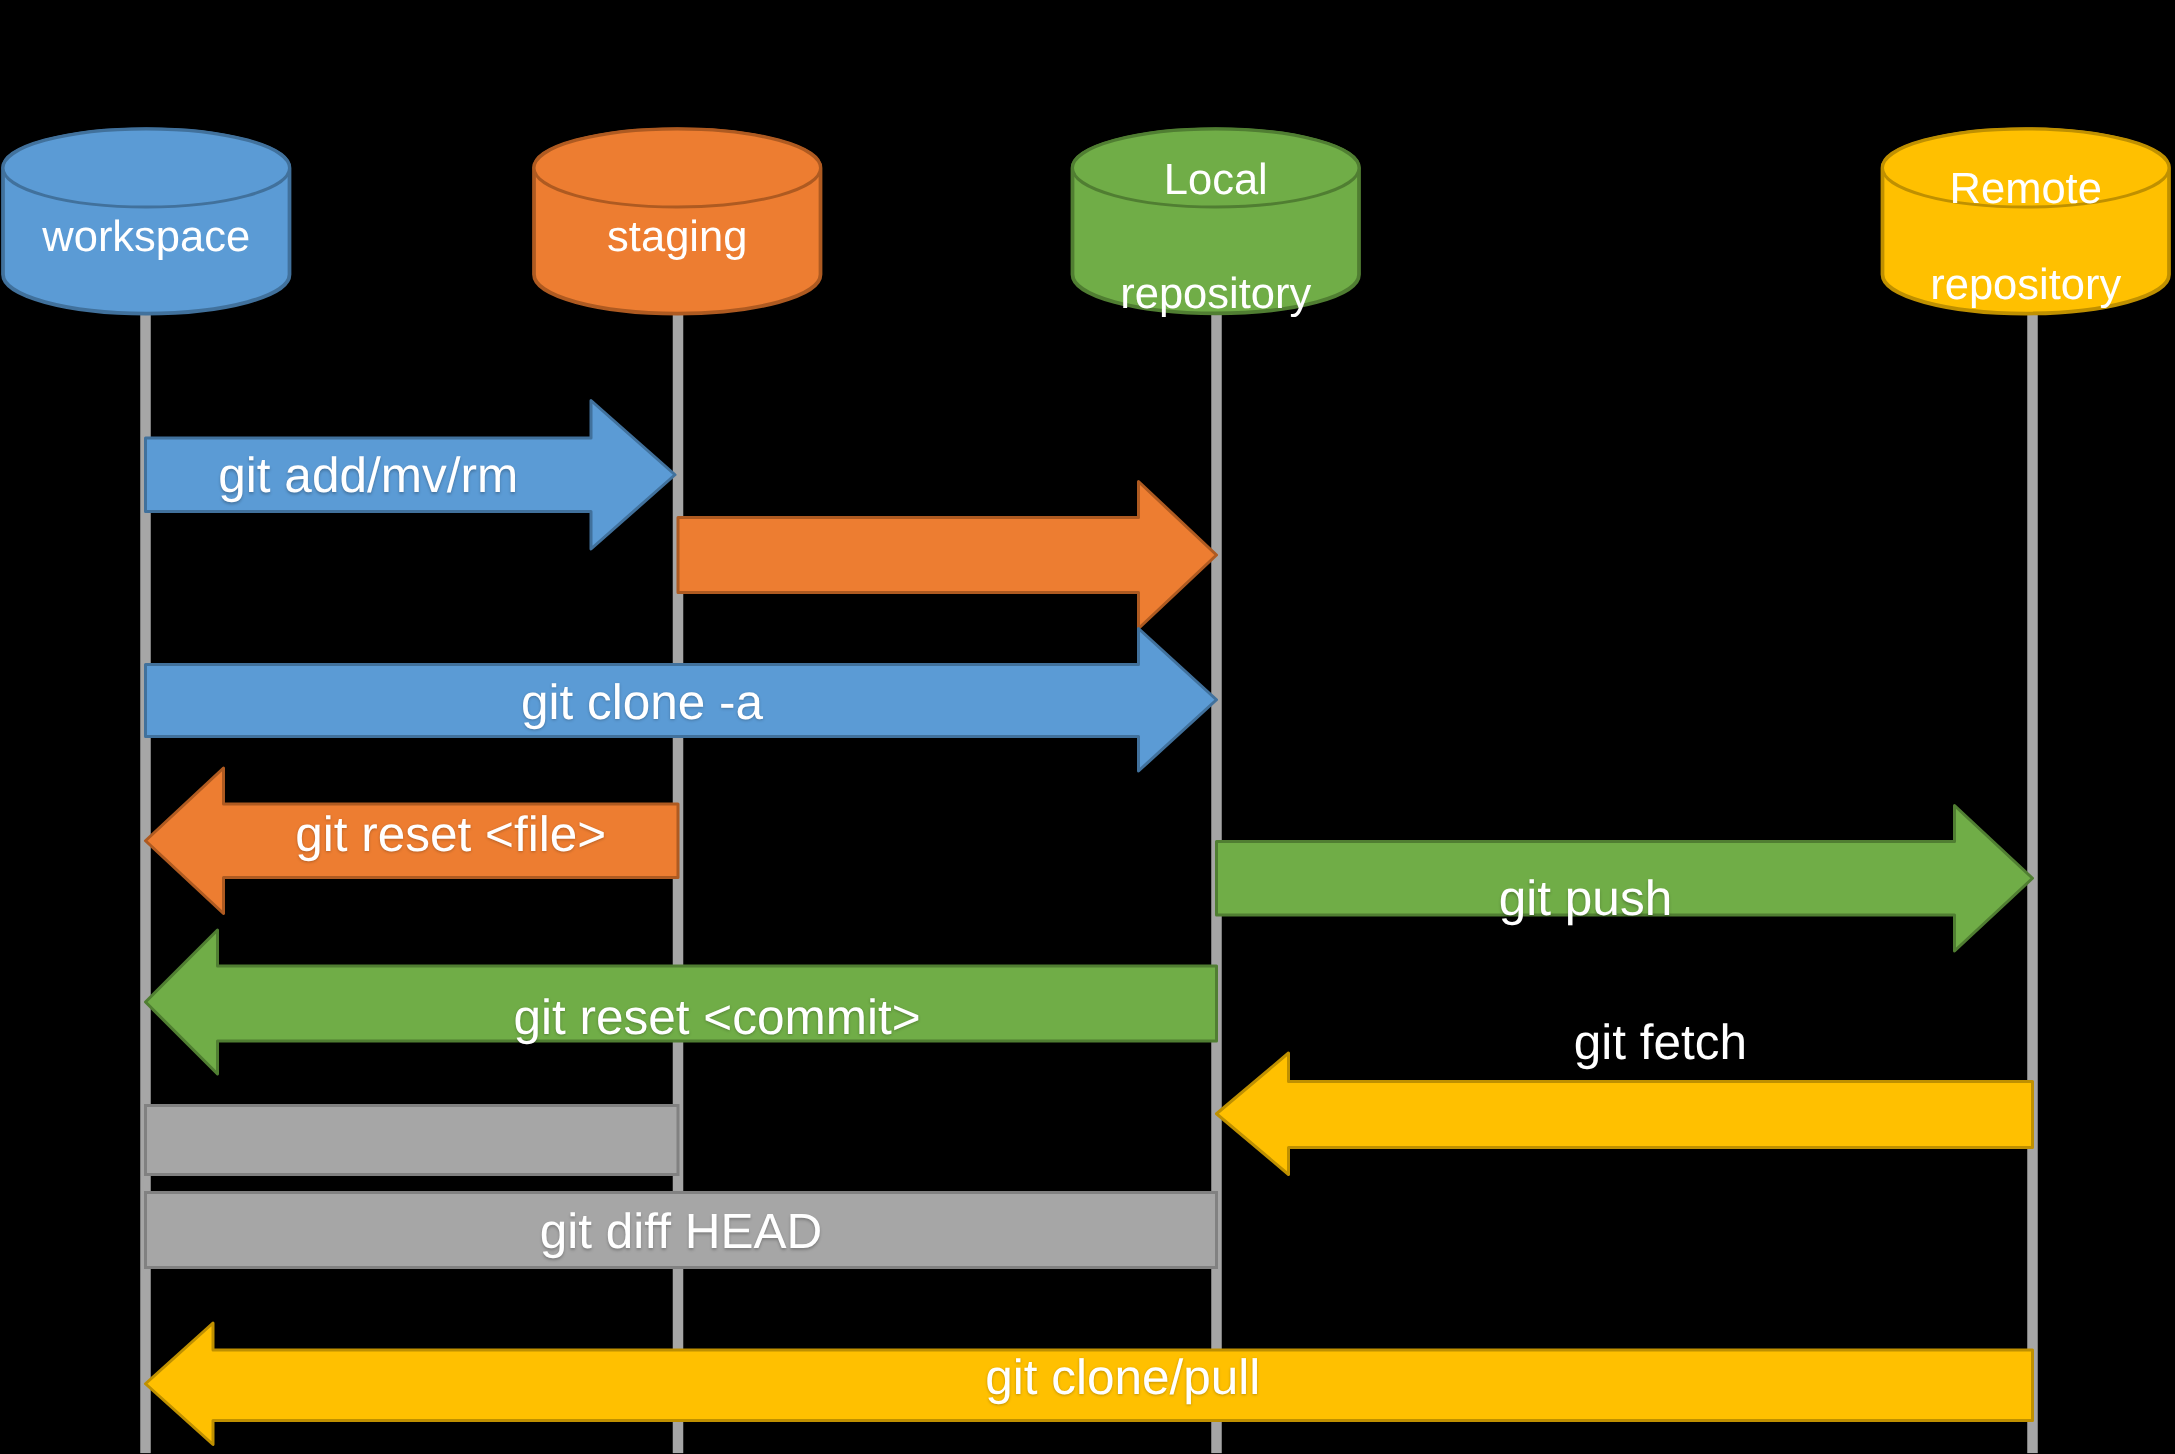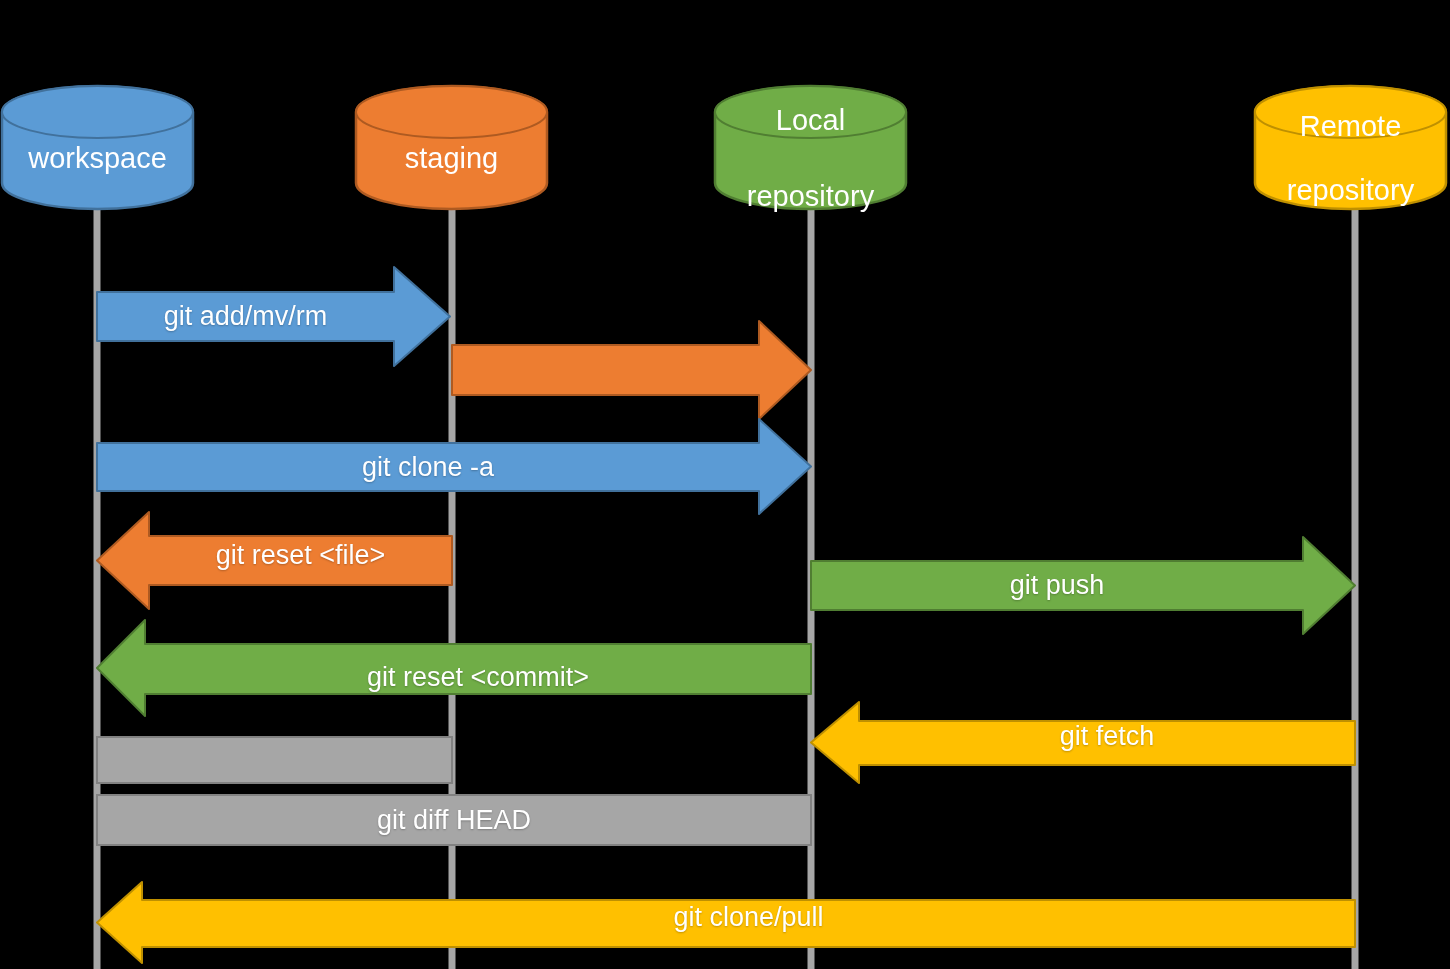--- a/index.html
+++ b/index.html
@@ -11,21 +11,21 @@
     overflow: hidden;
     font-family: "Liberation Sans", sans-serif;
   }
   #diagram-svg { position: absolute; left: 0; top: 0; }
   .edge-label {
     position: absolute;
     display: flex;
     align-items: center;
     justify-content: center;
     color: #fff;
-    font-size: 27px;
+    font-size: 33px;
     line-height: 1;
     white-space: nowrap;
     pointer-events: none;
     text-shadow: 0 1px 2px rgba(0,0,0,0.25);
   }
   .cyl-label {
     position: absolute;
     display: flex;
     flex-direction: column;
     align-items: center;
@@ -61,23 +61,23 @@
       <path d="M 356 112 V 183 A 95.5 26 0 0 0 547 183 V 112 A 95.5 26 0 0 0 356 112 Z" fill="#ed7d31" stroke="#ae5a21" stroke-width="2.5" stroke-linejoin="round"></path>
       <ellipse cx="451.5" cy="112" rx="95.5" ry="26" fill="#ed7d31" stroke="#ae5a21" stroke-width="2"></ellipse>
       <path d="M 715 112 V 183 A 95.5 26 0 0 0 906 183 V 112 A 95.5 26 0 0 0 715 112 Z" fill="#70ad47" stroke="#507e32" stroke-width="2.5" stroke-linejoin="round"></path>
       <ellipse cx="810.5" cy="112" rx="95.5" ry="26" fill="#70ad47" stroke="#507e32" stroke-width="2"></ellipse>
       <path d="M 1255 112 V 183 A 95.5 26 0 0 0 1446 183 V 112 A 95.5 26 0 0 0 1255 112 Z" fill="#ffc000" stroke="#bf9000" stroke-width="2.5" stroke-linejoin="round"></path>
       <ellipse cx="1350.5" cy="112" rx="95.5" ry="26" fill="#ffc000" stroke="#bf9000" stroke-width="2"></ellipse>
     </svg>
 <div class="edge-label" style="left: 97px; top: 292px; width: 297px; height: 49px;">git add/mv/rm</div>
     <div class="edge-label" style="left: 97px; top: 443px; width: 662px; height: 48px;">git clone -a</div>
     <div class="edge-label" style="left: 149px; top: 536px; width: 303px; height: 39px;">git reset &lt;file&gt;</div>
-    <div class="edge-label" style="left: 811px; top: 561px; width: 492px; height: 49px;">git push</div>
+    <div class="edge-label" style="left: 811px; top: 574px; width: 492px; height: 49px;">git push</div>
     <div class="edge-label" style="left: 145px; top: 644px; width: 666px; height: 66px;">git reset &lt;commit&gt;</div>
-    <div class="edge-label" style="left: 859px; top: 721px; width: 496px; height: 31px;">git fetch</div>
+    <div class="edge-label" style="left: 859px; top: 679px; width: 496px; height: 31px;">git fetch</div>
     <div class="edge-label" style="left: 97px; top: 795px; width: 714px; height: 50px;">git diff HEAD</div>
     <div class="edge-label" style="left: 142px; top: 900px; width: 1213px; height: 35px;">git clone/pull</div>
     <div class="cyl-label" style="left: 0px; top: 110px; width: 195px; height: 97px;">
       <span>workspace</span>
     </div>
     <div class="cyl-label" style="left: 354px; top: 110px; width: 195px; height: 97px;">
       <span>staging</span>
     </div>
     <div class="cyl-label" style="left: 713px; top: 110px; width: 195px; height: 97px; gap: 36px;">
       <span>Local</span>

